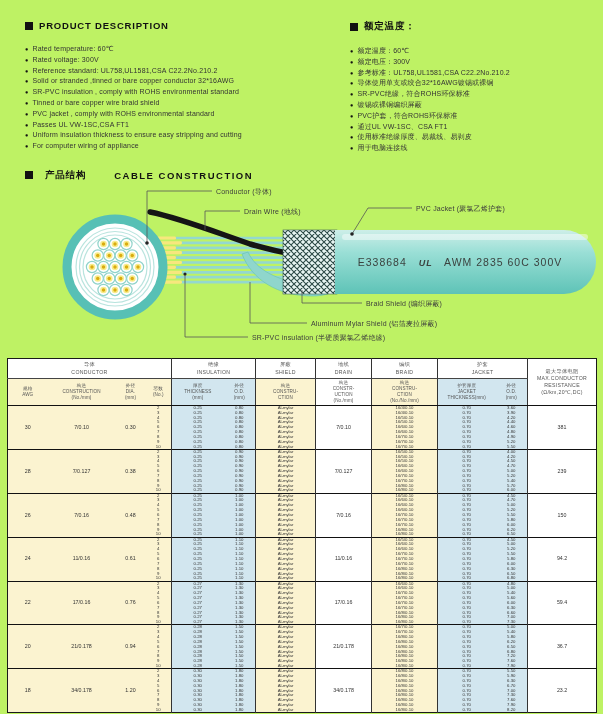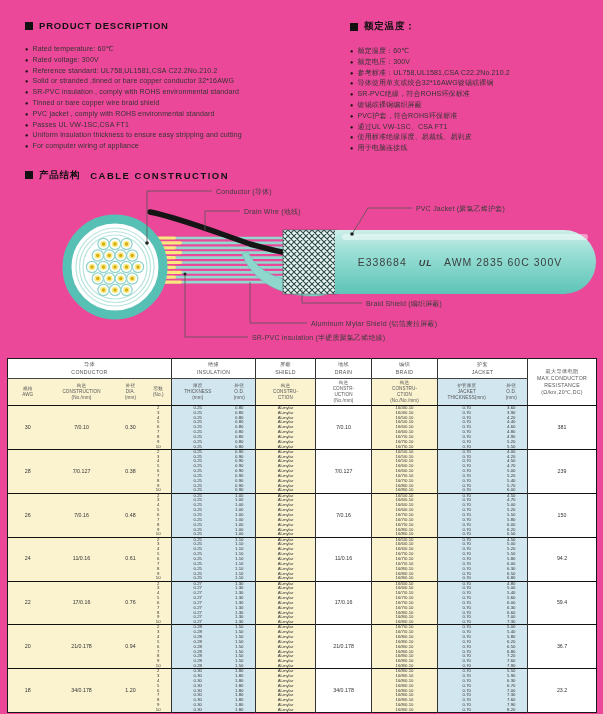--- a/index.html
+++ b/index.html
@@ -1,34 +1,34 @@
 <!DOCTYPE html>
 <html style="--teal: #57c0b5; --teal_light: #93d8cf; --yellow: #f7e77d; --gold: #d9ab10; --table_cream: #fbf3d0; --table_blue: #d2e6ef; --line_dark: #222222;"><head>
 <meta charset="utf-8">
 <style>
   *{margin:0;padding:0;box-sizing:border-box}
   html,body{background:#fff}
-  .page{position:relative;width:603px;height:714px;background:#ec4899;overflow:hidden;
+  .page{position:relative;width:603px;height:714px;background:#bef264;overflow:hidden;
         font-family:"Liberation Sans","DejaVu Sans",sans-serif;color:#2b2b2b}
 
   
   .desc{position:absolute;top:20px;left:0;width:603px;display:flex}
   .desc-col-en{width:330px;padding-left:25px}
   .desc-col-zh{width:273px;padding-left:20px}
   .sec-title{display:flex;align-items:center;gap:6px;font-weight:bold;font-size:9.5px;letter-spacing:.8px;color:#111}
   .sq{width:8px;height:8px;background:#111;display:inline-block;flex:0 0 auto}
   .bullets{margin-top:13px;list-style:none}
   .bullets li{display:flex;align-items:flex-start;font-size:7px;line-height:10.8px;color:#333;letter-spacing:.15px;white-space:nowrap}
   .bullets li::before{content:"●";font-size:5.5px;margin-right:4px;line-height:10.8px;color:#111}
 
   
   .cons{position:absolute;top:168px;left:0;width:603px}
-  .cons-title{display:flex;align-items:center;gap:6px;padding-left:25px;height:14px;
+  .cons-title{display:flex;align-items:center;gap:12px;padding-left:25px;height:14px;
               font-weight:bold;font-size:9.5px;letter-spacing:.8px;color:#111}
-  .cons-title .en{margin-left:4px;letter-spacing:1.5px}
+  .cons-title .en{margin-left:16px;letter-spacing:1.5px}
   .diagram{display:block}
   .dlabel{font-size:7px;fill:#3c3c3c;letter-spacing:.2px}
   .leader{stroke:#555;stroke-width:.8;fill:none}
 
   
   .spec{position:absolute;top:358px;left:7px}
   table{border-collapse:collapse;table-layout:fixed;width:589px;border:1.5px solid #1a1a1a}
   th,td{padding:0;text-align:center;vertical-align:middle;overflow:hidden}
   .grp-row th{height:20px;font-size:5.2px;line-height:1.35;font-weight:normal;color:#555;
               white-space:pre-line;border-bottom:1px solid #444;background:#fff;letter-spacing:.3px}

